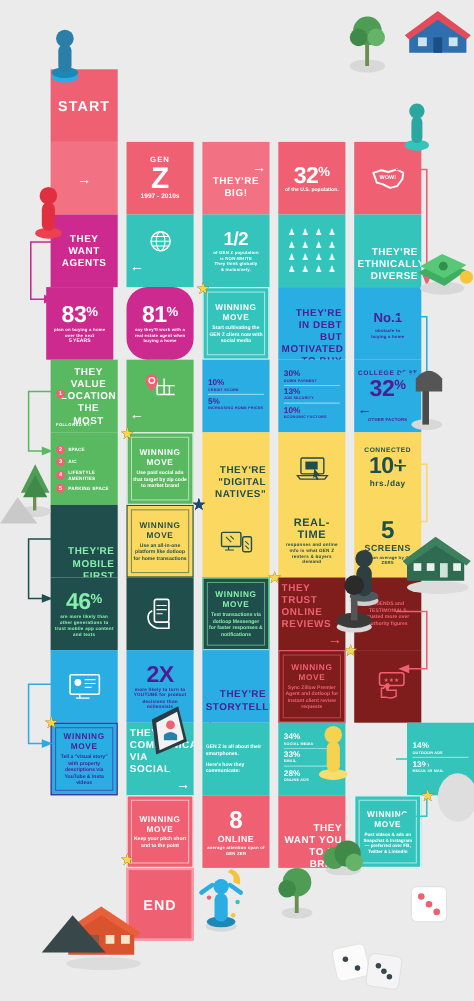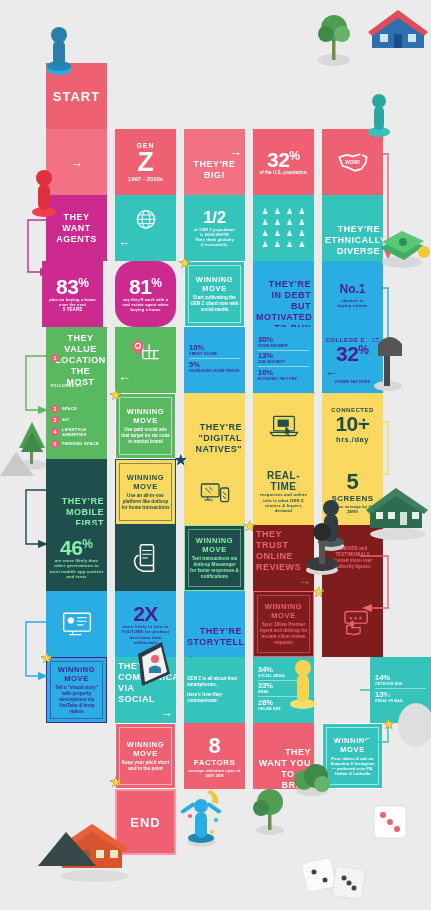--- a/index.html
+++ b/index.html
@@ -625,21 +625,21 @@
   </div>
 
   <div class="cell pink wm" style="left:115px;top:723px;">
     <span class="wm-inner"></span>
     <span class="wm-title">WINNING MOVE</span>
     <span class="wm-body">Keep your pitch short and to the point</span>
   </div>
   <span class="star" style="left:109px;top:774px;">★</span>
   <div class="cell pink" style="left:184px;top:723px;">
     <span style="font-size:22px;font-weight:bold;line-height:22px">8</span>
-    <span class="mid" style="font-size:8px">FACTORS</span>
+    <span class="mid" style="font-size:8px">ONLINE</span>
     <span class="tiny">average attention span of GEN ZER</span>
   </div>
   <div class="cell pink" style="left:253px;top:723px;">
     <span class="mid-r">THEY WANT YOU TO BE BRIEF</span>
     <span class="arrow-l">←</span>
   </div>
   <div class="cell teal wm" style="left:322px;top:723px;">
     <span class="wm-inner"></span>
     <span class="wm-title">WINNING MOVE</span>
     <span class="wm-body" style="font-size:4.2px;line-height:5.2px">Post videos &amp; ads on Snapchat &amp; Instagram — preferred over FB, Twitter &amp; LinkedIn</span>

